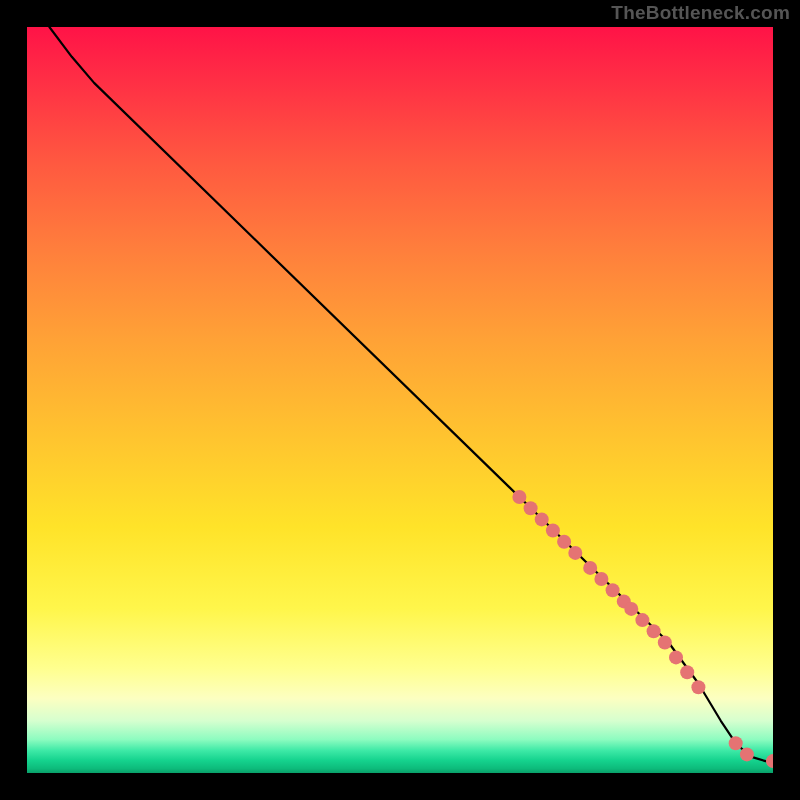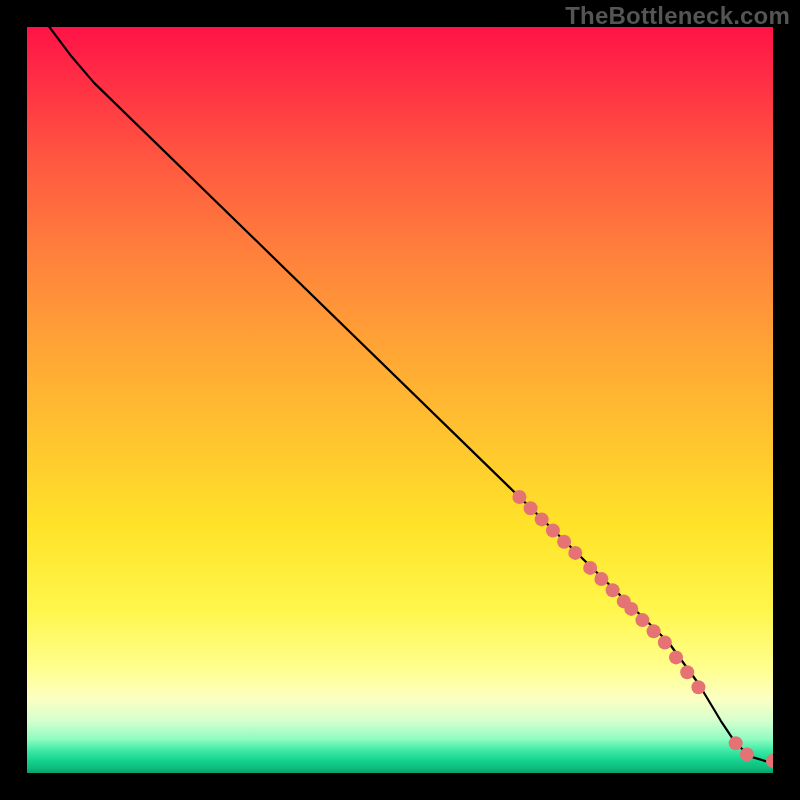--- a/index.html
+++ b/index.html
@@ -15,21 +15,21 @@
     position: relative;
     width: 800px;
     height: 800px;
     background: #000;
   }
   .watermark {
     position: absolute;
     top: 2px;
     right: 10px;
     color: #555;
-    font-size: 24px;
+    font-size: 19px;
     font-weight: 600;
     letter-spacing: 0.2px;
     z-index: 5;
   }
   .plot {
     position: absolute;
     left: 27px;
     top: 27px;
     width: 746px;
     height: 746px;

